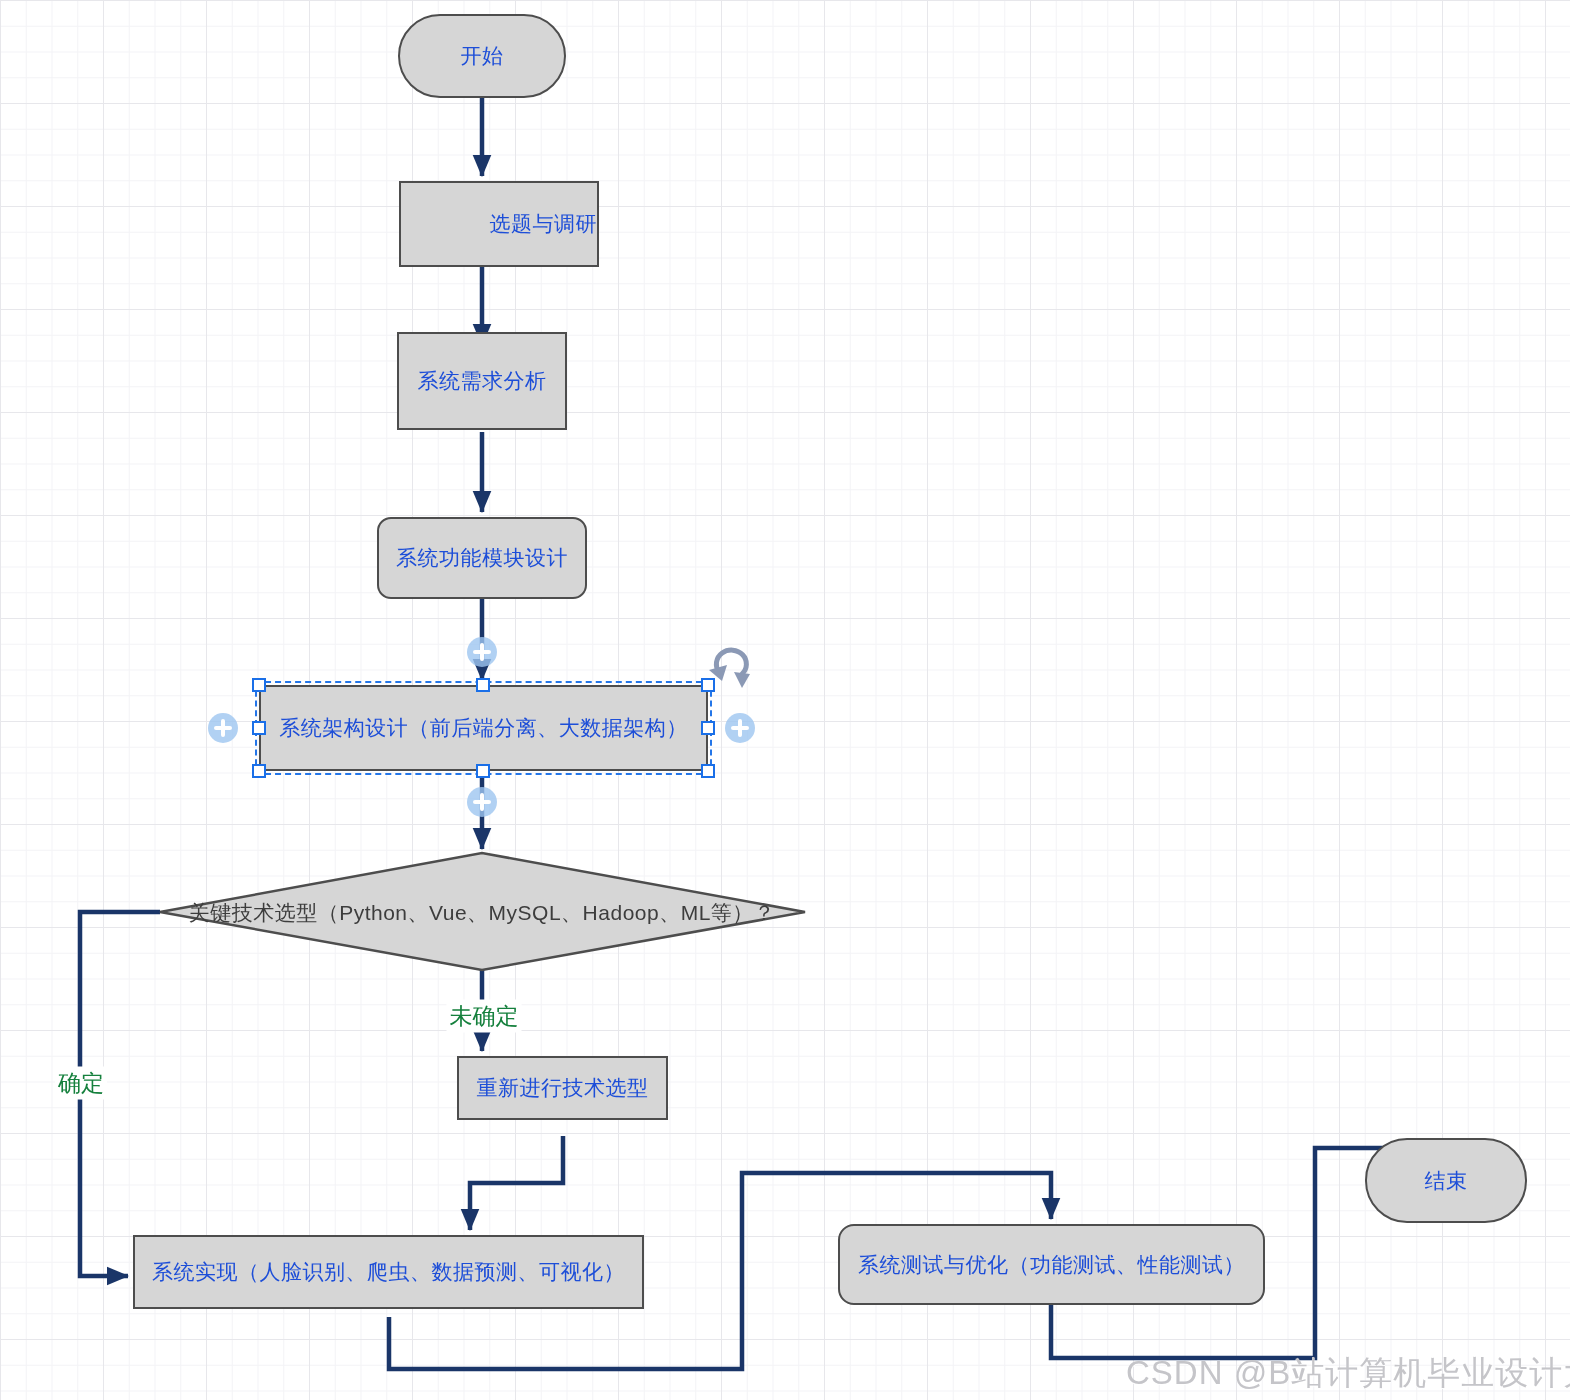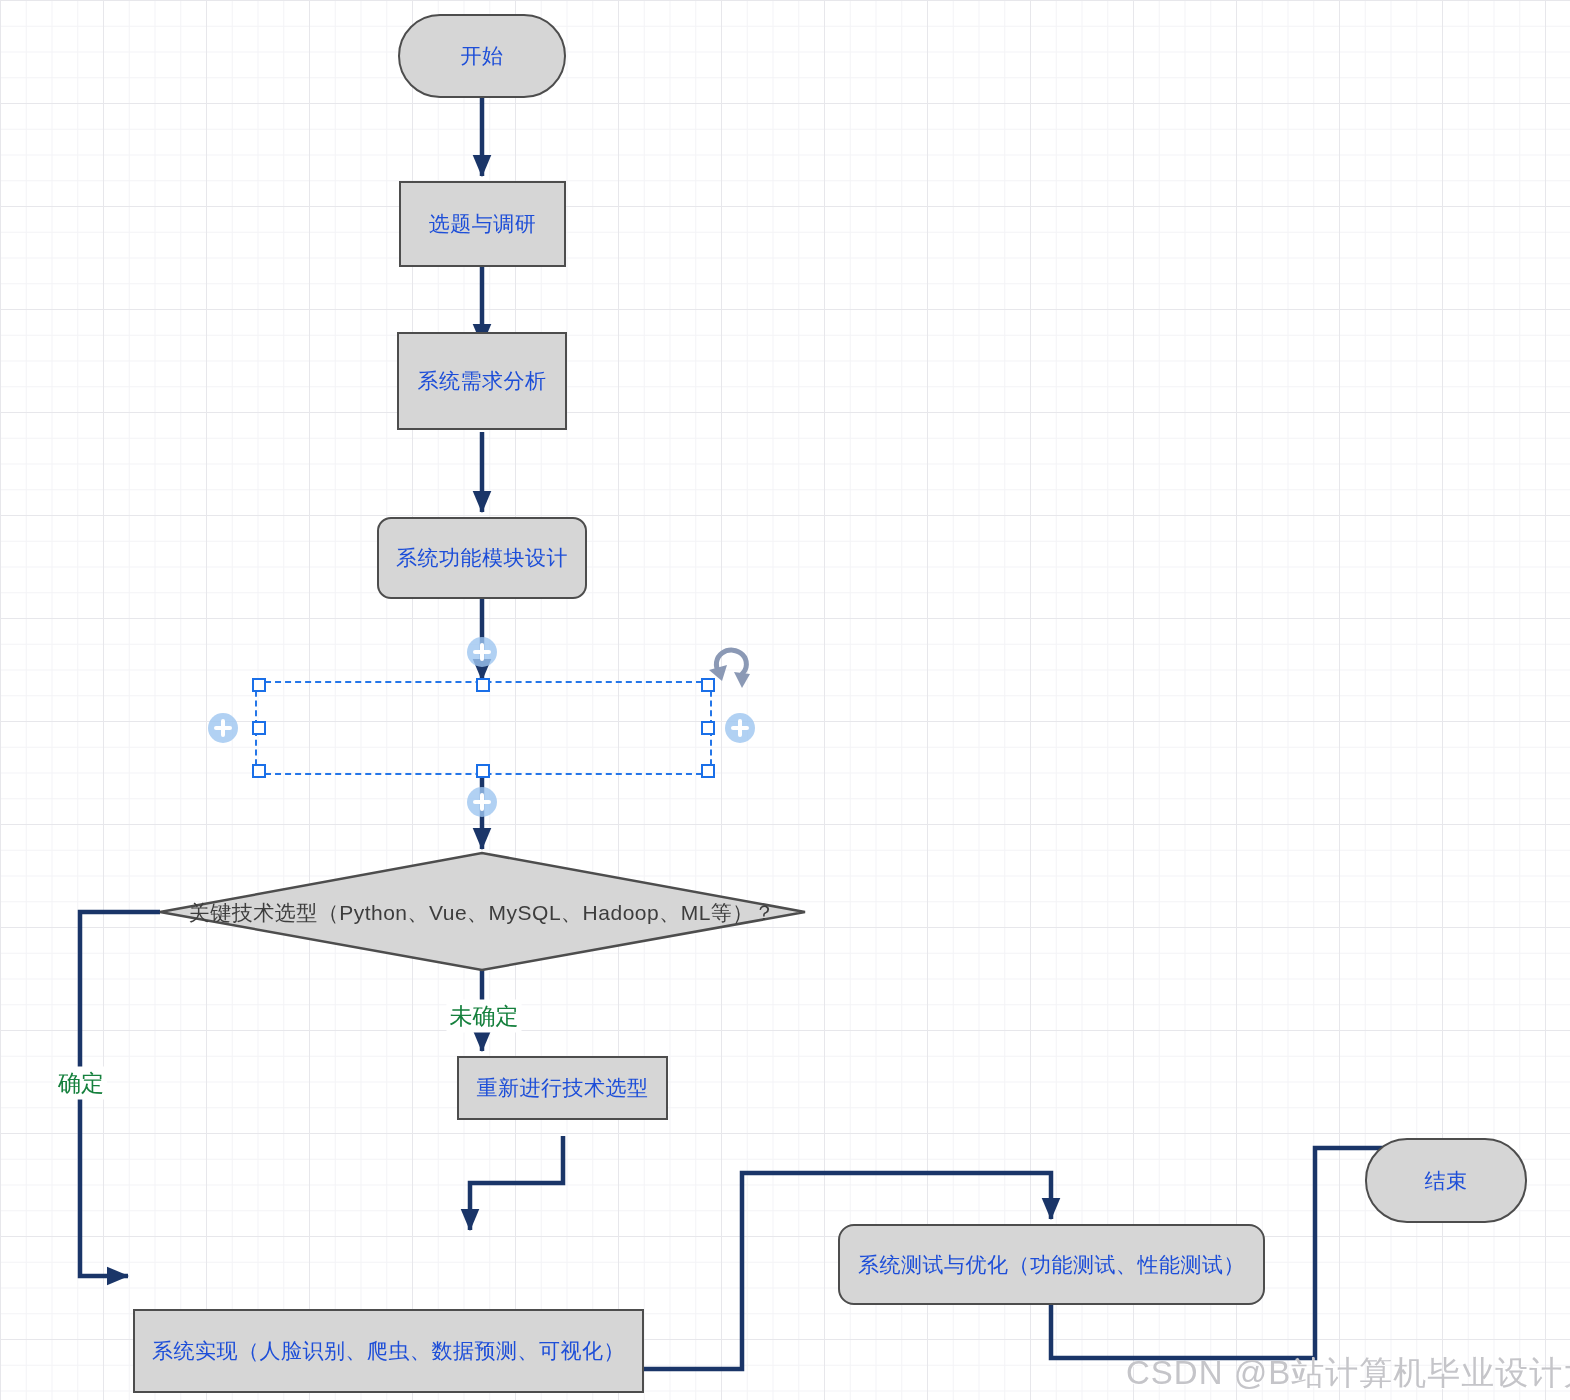--- a/index.html
+++ b/index.html
@@ -77,40 +77,43 @@
       <path d="M389 1317 L389 1369 L742 1369 L742 1173 L1051 1173 L1051 1219" marker-end="url(#arrow)"></path>
       <path d="M1051 1305 L1051 1358 L1315 1358 L1315 1148 L1446 1148 L1446 1193" marker-end="url(#arrow)"></path>
     </g>
     <polygon points="160,912 482,853 805,912 482,970" fill="#d6d6d6" stroke="#4d4d4d" stroke-width="2.5"></polygon>
   </svg>
 
   <div class="node terminator" style="left:398px;top:14px;width:168px;height:84px;">
     <span>开始</span>
   </div>
 
-  <div class="node" style="left:399px;top:181px;width:167px;height:86px;">
+  <div class="node" style="left:399px;top:181px;width:200px;height:86px;justify-content:flex-end;">
     <span>选题与调研</span>
   </div>
 
   <div class="node" style="left:397px;top:332px;width:170px;height:98px;font-family:Liberation Mono, monospace;">
     <span>系统需求分析</span>
   </div>
 
   <div class="node" style="left:377px;top:517px;width:210px;height:82px;border-radius:14px;">
     <span>系统功能模块设计</span>
   </div>
 
+  <div class="node" style="left:259px;top:685px;width:449px;height:86px;">
+    <span>系统架构设计（前后端分离、大数据架构）</span>
+  </div>
 
   <div class="diamond-label" style="left:482px;top:913px;">关键技术选型（Python、Vue、MySQL、Hadoop、ML等）？</div>
 
   <div class="node" style="left:457px;top:1056px;width:211px;height:64px;">
     <span>重新进行技术选型</span>
   </div>
 
-  <div class="node" style="left:133px;top:1309px;width:511px;height:84px;font-family:Liberation Mono, monospace;">
+  <div class="node" style="left:133px;top:1235px;width:511px;height:74px;font-family:Liberation Mono, monospace;">
     <span>系统实现（人脸识别、爬虫、数据预测、可视化）</span>
   </div>
 
   <div class="node" style="left:838px;top:1224px;width:427px;height:81px;border-radius:16px;">
     <span>系统测试与优化（功能测试、性能测试）</span>
   </div>
 
   <div class="node terminator" style="left:1365px;top:1138px;width:162px;height:85px;">
     <span>结束</span>
   </div>

